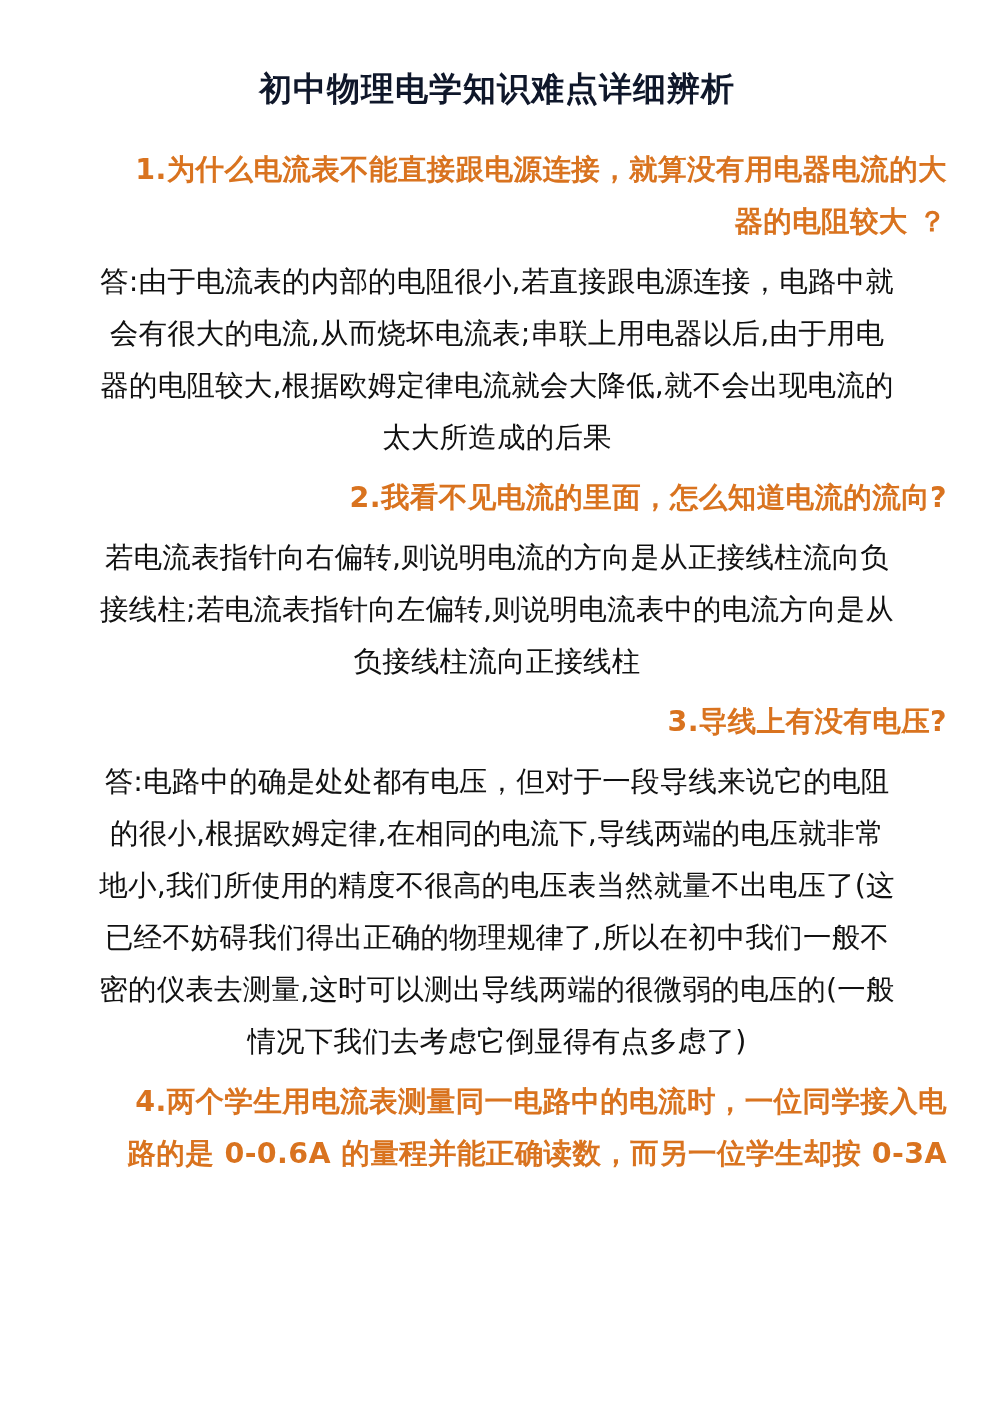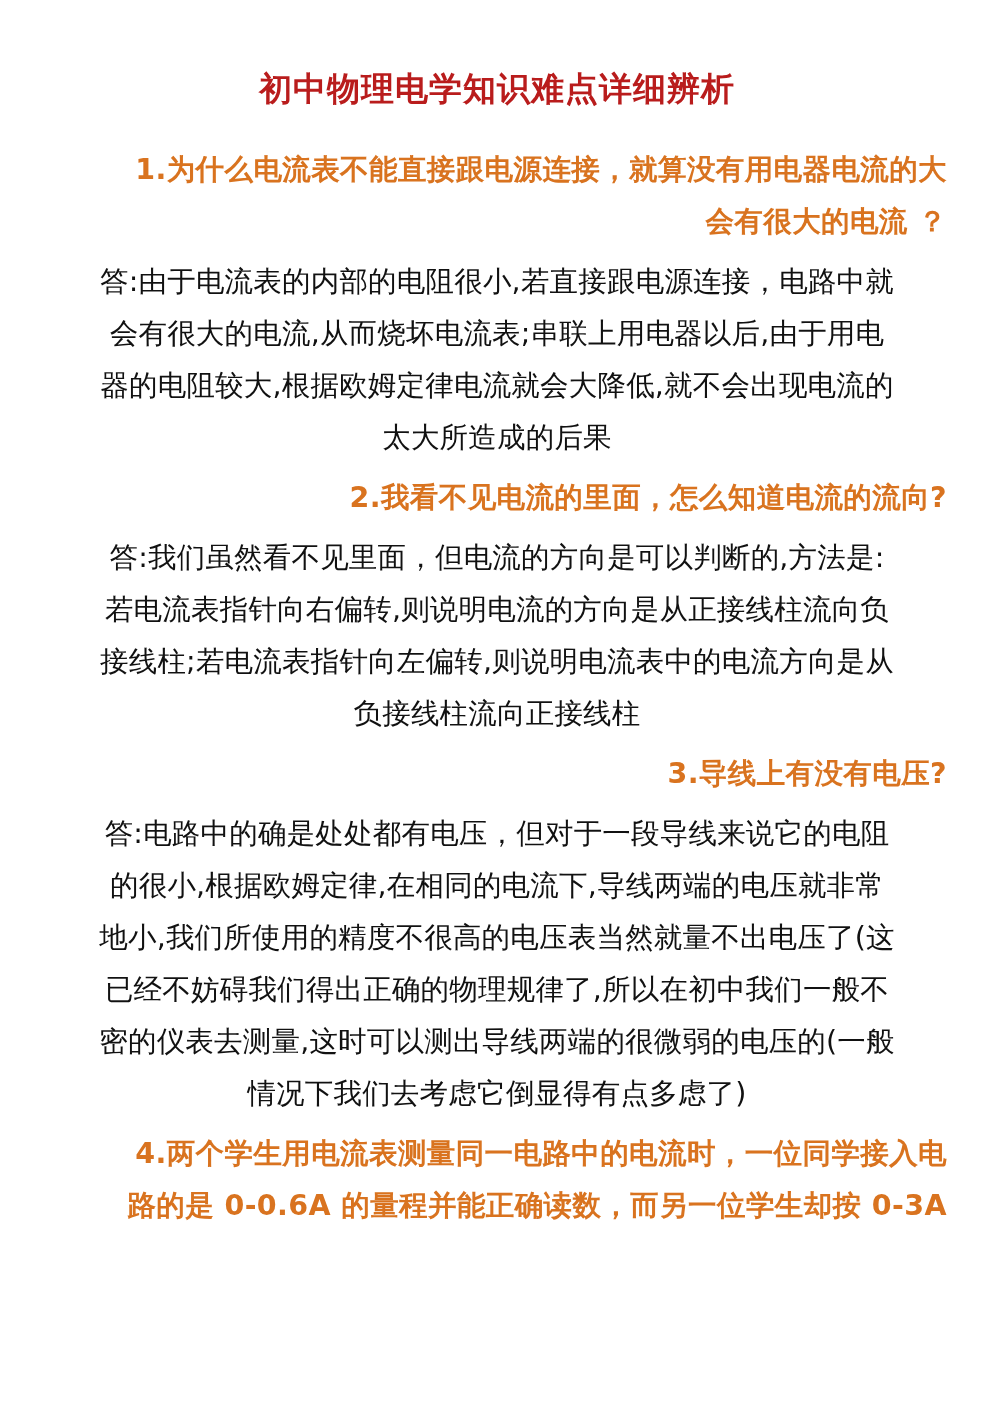--- a/index.html
+++ b/index.html
@@ -17,21 +17,21 @@
     .page {
       position: absolute;
       left: 47px;
       top: 60px;
       width: 900px;
     }
     .title {
       text-align: center;
       font-size: 33px;
       font-weight: bold;
-      color: #b91c1c;
+      color: #0f172a;
       letter-spacing: 1px;
       height: 58px;
       line-height: 58px;
       margin: 0 0 26px 0;
       width: 900px;
     }
     .section { margin: 0; }
     .question {
       color: #d9731f;
       font-weight: bold;
@@ -53,36 +53,35 @@
   </style>
 </head>
 <body>
 
 <div class="page">
   <h1 class="title">初中物理电学知识难点详细辨析</h1>
 
   <div class="section">
     <div class="question">
       <span class="line">1.为什么电流表不能直接跟电源连接，就算没有用电器电流的大</span>
-      <span class="line">会有很大的电流 ？</span>
+      <span class="line">器的电阻较大 ？</span>
     </div>
     <div class="answer">
       <span class="line">答:由于电流表的内部的电阻很小,若直接跟电源连接，电路中就</span>
       <span class="line">会有很大的电流,从而烧坏电流表;串联上用电器以后,由于用电</span>
       <span class="line">器的电阻较大,根据欧姆定律电流就会大降低,就不会出现电流的</span>
       <span class="line">太大所造成的后果</span>
     </div>
   </div>
 
   <div class="section">
     <div class="question">
       <span class="line">2.我看不见电流的里面，怎么知道电流的流向?</span>
     </div>
     <div class="answer">
-      <span class="line">答:我们虽然看不见里面，但电流的方向是可以判断的,方法是:</span>
       <span class="line">若电流表指针向右偏转,则说明电流的方向是从正接线柱流向负</span>
       <span class="line">接线柱;若电流表指针向左偏转,则说明电流表中的电流方向是从</span>
       <span class="line">负接线柱流向正接线柱</span>
     </div>
   </div>
 
   <div class="section">
     <div class="question">
       <span class="line">3.导线上有没有电压?</span>
     </div>

